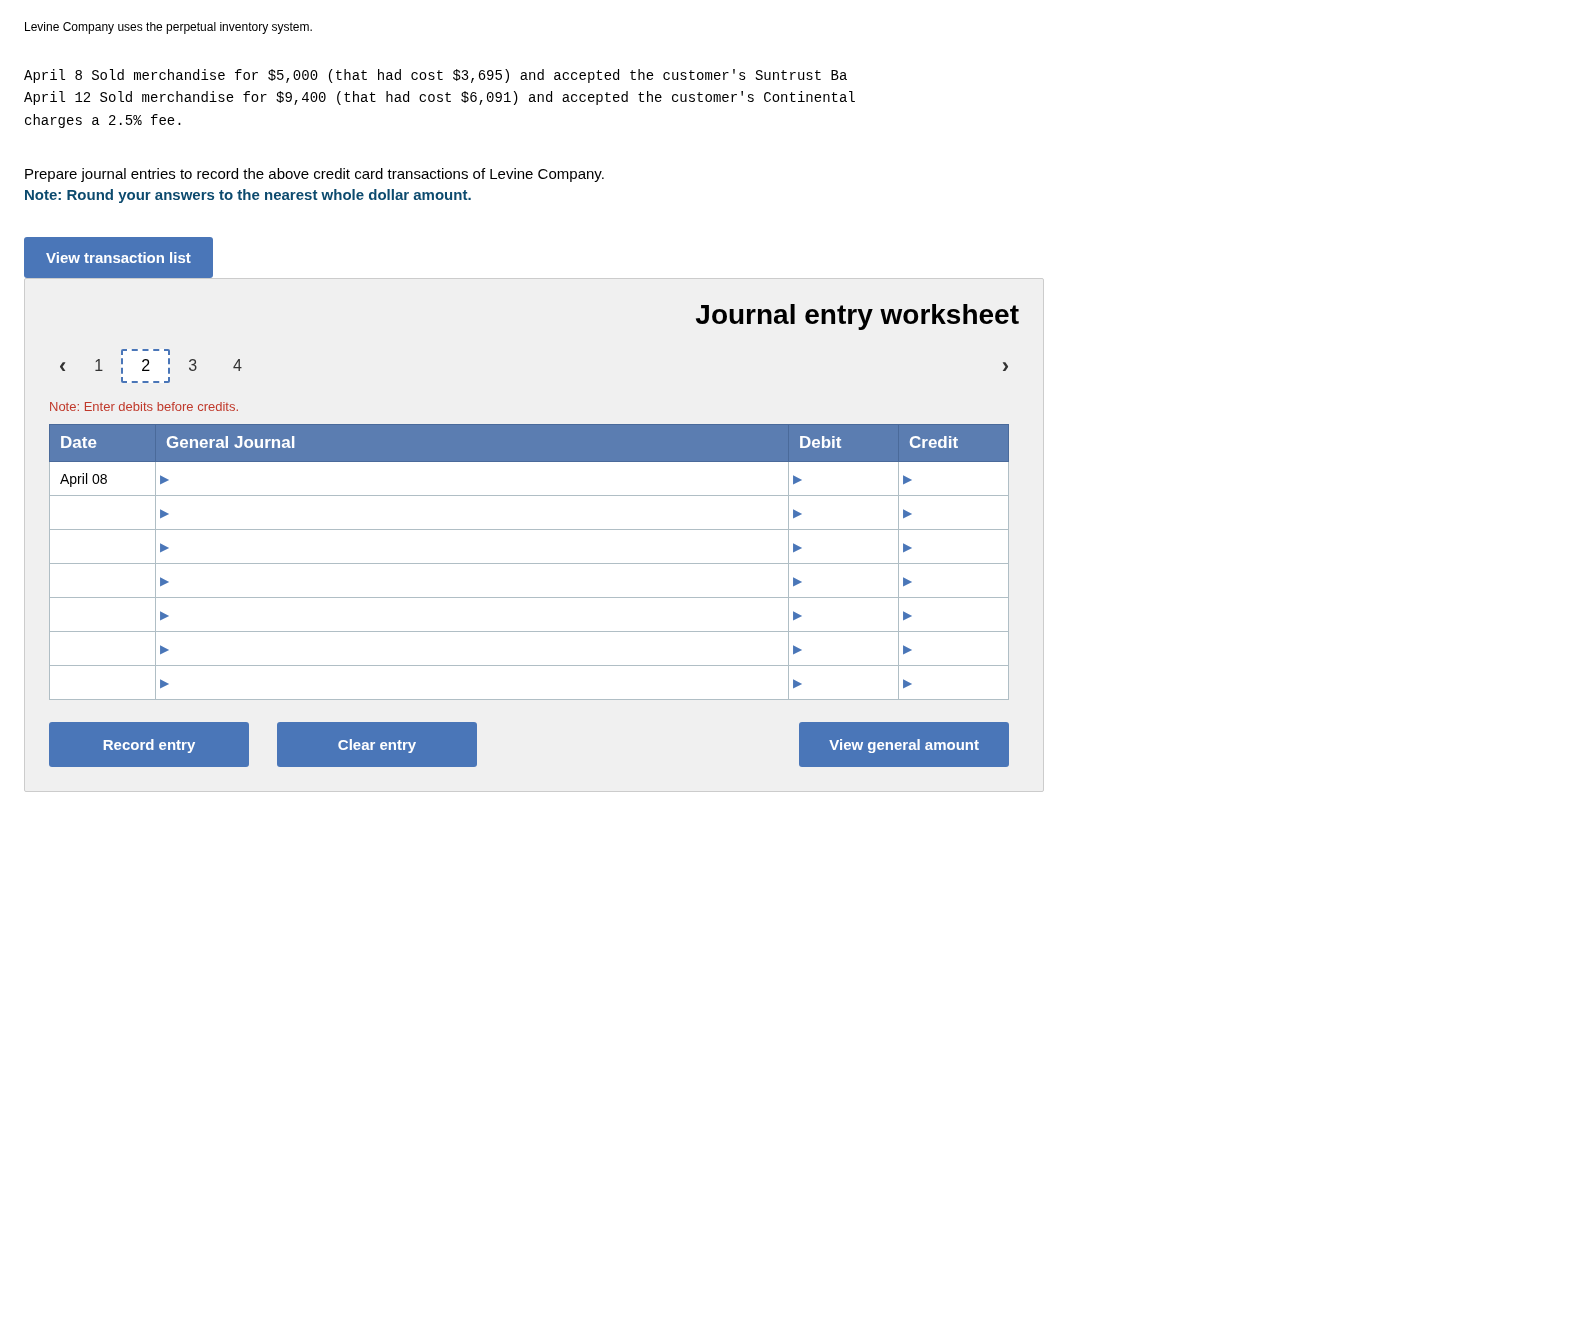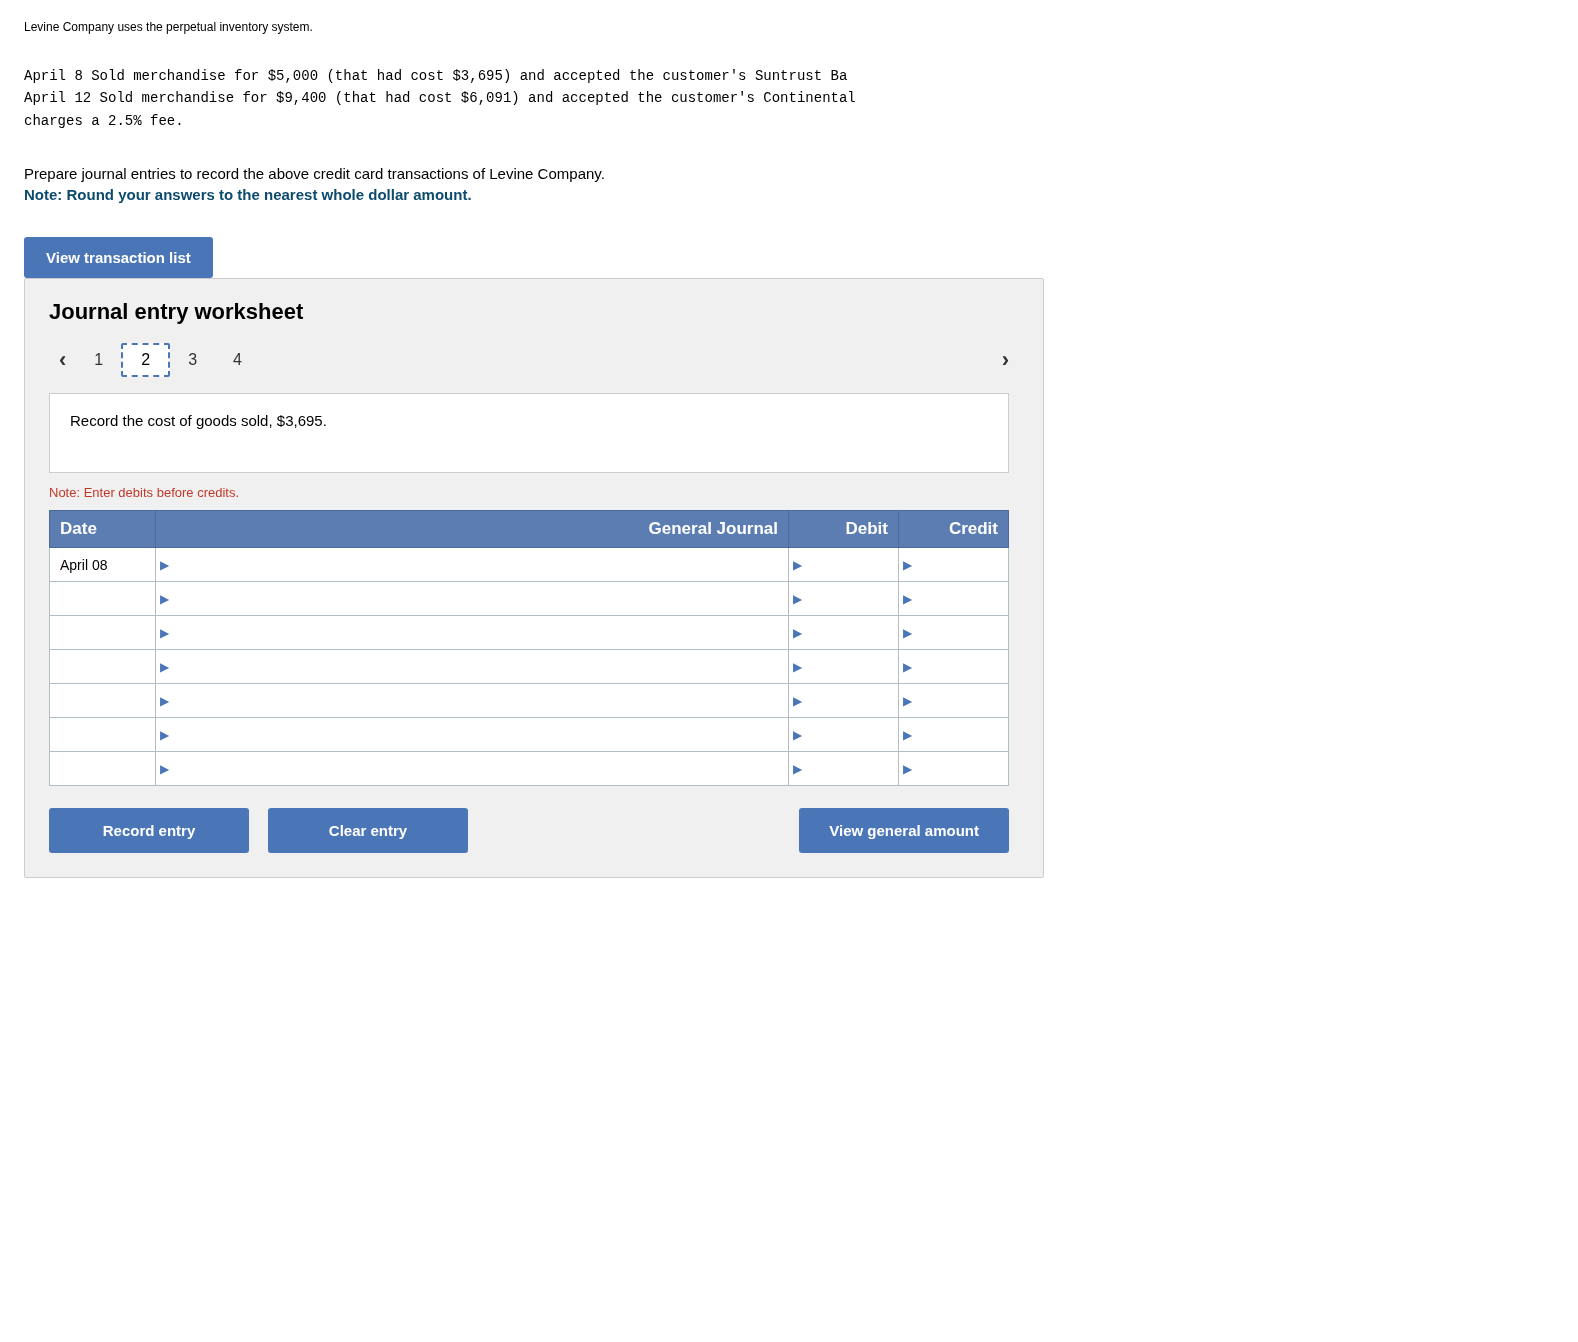--- a/index.html
+++ b/index.html
@@ -42,23 +42,24 @@
       display: inline-block;
     }
     .worksheet-container {
       background: #f0f0f0;
       border: 1px solid #ccc;
       border-radius: 2px;
       padding: 20px 24px 24px 24px;
       max-width: 1020px;
     }
     .worksheet-title {
-      font-size: 22px;
+      font-size: 28px;
       font-weight: bold;
       margin-bottom: 18px;
+      text-align: right;
     }
     .tab-row {
       display: flex;
       align-items: center;
       gap: 0;
       margin-bottom: 16px;
     }
     .nav-arrow {
       background: none;
       border: none;
@@ -107,21 +108,21 @@
     .journal-table th {
       background: #5b7db1;
       color: #fff;
       font-weight: bold;
       font-size: 17px;
       padding: 8px 10px;
       border: 1px solid #4a6a9a;
       text-align: left;
     }
     .journal-table th.center {
-      text-align: right;
+      text-align: left;
     }
     .journal-table td {
       background: #fff;
       border: 1px solid #b0bec5;
       padding: 0;
       height: 34px;
     }
     .journal-table td.date-cell {
       padding: 6px 10px;
       font-size: 14px;
@@ -157,21 +158,21 @@
       position: absolute;
       left: 4px;
       top: 50%;
       transform: translateY(-50%);
       color: #4a76b8;
       font-size: 12px;
       pointer-events: none;
     }
     .bottom-buttons {
       display: flex;
-      gap: 19px;
+      gap: 28px;
       margin-top: 22px;
       max-width: 960px;
     }
     .bottom-btn {
       background: #4a76b8;
       color: #fff;
       border: none;
       padding: 14px 30px;
       font-size: 15px;
       font-weight: bold;
@@ -213,23 +214,20 @@
 
   <div class="tab-row">
     <button class="nav-arrow">‹</button>
     <button class="tab-btn">1</button>
     <button class="tab-btn active">2</button>
     <button class="tab-btn">3</button>
     <button class="tab-btn">4</button>
     <button class="nav-arrow tab-right-arrow">›</button>
   </div>
 
-  <div class="instruction-box">
-    <span>Record the cost of goods sold, $3,695.</span>
-  </div>
 
   <div class="note-debit">Note: Enter debits before credits.</div>
 
   <table class="journal-table">
     <thead>
       <tr>
         <th>Date</th>
         <th class="center">General Journal</th>
         <th class="center">Debit</th>
         <th class="center">Credit</th>

